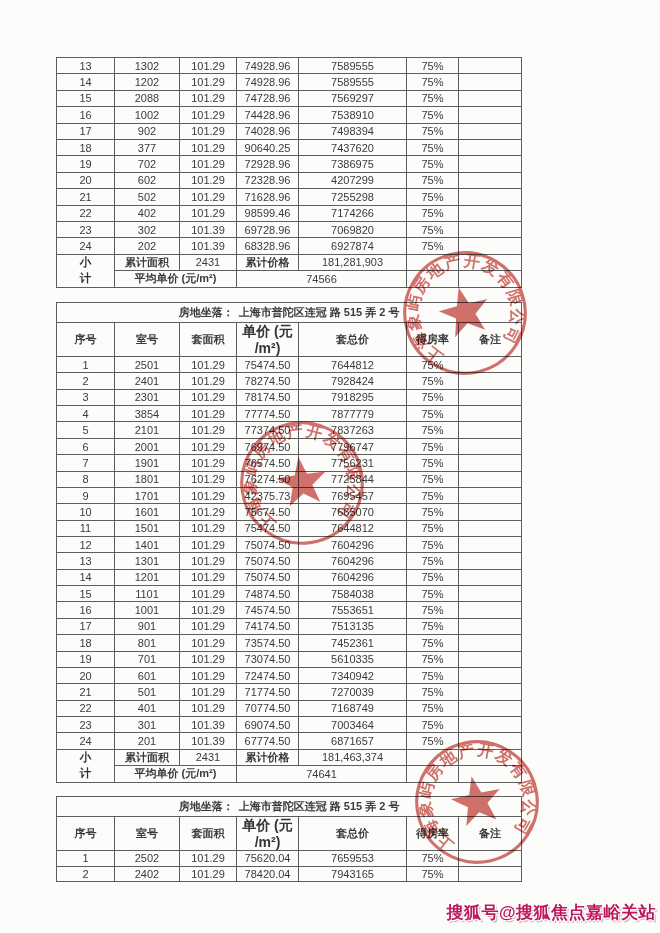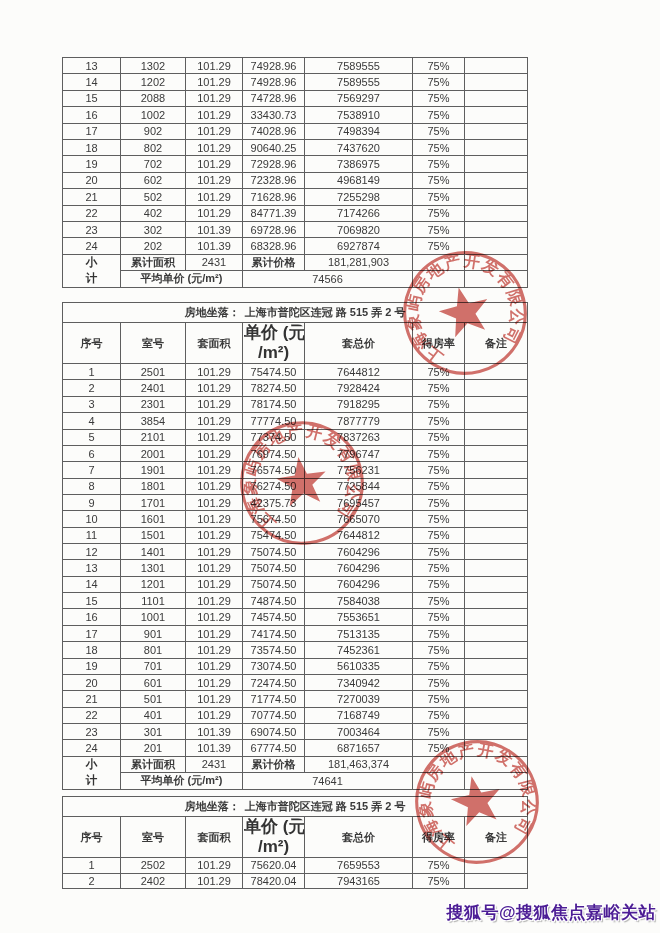--- a/index.html
+++ b/index.html
@@ -1,39 +1,39 @@
 <!DOCTYPE html>
 <html><head>
 <meta charset="utf-8">
 <style>
   html,body{margin:0;padding:0;background:#e8e8e8;}
   .page{position:relative;width:660px;height:933px;margin:0 auto;background:#fcfcfa;
         overflow:hidden;font-family:"Liberation Sans","DejaVu Sans",sans-serif;}
-  .tblwrap{position:absolute;left:62px;}
+  .tblwrap{position:absolute;left:56px;}
   #w0{top:57px;} #w1{top:302px;} #w2{top:796px;}
   table.price{border-collapse:collapse;table-layout:fixed;width:465px;border:1.5px solid #4a4a4a;background:transparent;}
   table.price td{border:1px solid #5e5e5e;text-align:center;vertical-align:middle;
         font-size:11px;color:#3a3a3a;padding:0 1px;overflow:hidden;white-space:nowrap;}
   .t0 .data-row{height:16.4px;} .t1 .data-row{height:16.37px;} .t2 .data-row{height:15.5px;}
   .sec-row{height:20px;} .head-row{height:15px;} .sum-row{height:16.5px;}
-  td.hd{font-weight:bold;font-size:11.5px;color:#333;border-radius:7px;}
+  td.hd{font-weight:bold;font-size:11.5px;color:#333;}
   td.sec-cell{font-weight:bold;font-size:12px;color:#333;}
   .sec-label{font-weight:bold;}
   .sec-addr{font-weight:bold;margin-left:5px;border-bottom:1.2px solid #3a3a3a;padding-bottom:18px;}
-  .unit-hd div{line-height:1.18;font-weight:bold;font-size:17px;color:#333;}
+  .unit-hd div{line-height:1.18;font-weight:bold;font-size:14px;color:#333;}
   td.sub-cell div{line-height:1.35;font-weight:bold;font-size:11.5px;color:#333;}
   
   .seal{position:absolute;color:#c9524b;opacity:.82;mix-blend-mode:multiply;pointer-events:none;}
   .seal .seal-text{font-size:16.5px;font-weight:bold;letter-spacing:1.6px;fill:currentColor;
         font-family:"Liberation Sans","DejaVu Sans",sans-serif;}
   #seal-top{left:397px;top:245px;transform:rotate(-14deg);}
   #seal-mid{left:234px;top:415px;transform:rotate(-8deg);}
   #seal-bot{left:409px;top:734px;transform:rotate(-12deg);}
   
-  .watermark{position:absolute;top:901px;right:4px;font-size:17px;font-weight:bold;color:#4c1d95;
+  .watermark{position:absolute;top:901px;right:4px;font-size:17px;font-weight:bold;color:#be185d;
         letter-spacing:.5px;white-space:nowrap;
         text-shadow:1px 1px 0 #fff,-1px -1px 0 #fff,1px -1px 0 #fff,-1px 1px 0 #fff,2px 2px 1px rgba(90,90,90,.45);}
 </style>
 </head>
 <body>
 
 <div class="page">
 
   <div class="tblwrap" id="w0">
     <table class="price t0">
@@ -71,75 +71,75 @@
             <td>101.29</td>
             <td>74728.96</td>
             <td>7569297</td>
             <td>75%</td>
             <td></td>
           </tr>
           <tr class="data-row">
             <td>16</td>
             <td>1002</td>
             <td>101.29</td>
-            <td>33430.73</td>
+            <td>74428.96</td>
             <td>7538910</td>
             <td>75%</td>
             <td></td>
           </tr>
           <tr class="data-row">
             <td>17</td>
             <td>902</td>
             <td>101.29</td>
             <td>74028.96</td>
             <td>7498394</td>
             <td>75%</td>
             <td></td>
           </tr>
           <tr class="data-row">
             <td>18</td>
-            <td>802</td>
+            <td>377</td>
             <td>101.29</td>
             <td>90640.25</td>
             <td>7437620</td>
             <td>75%</td>
             <td></td>
           </tr>
           <tr class="data-row">
             <td>19</td>
             <td>702</td>
             <td>101.29</td>
             <td>72928.96</td>
             <td>7386975</td>
             <td>75%</td>
             <td></td>
           </tr>
           <tr class="data-row">
             <td>20</td>
             <td>602</td>
             <td>101.29</td>
             <td>72328.96</td>
-            <td>4968149</td>
+            <td>4207299</td>
             <td>75%</td>
             <td></td>
           </tr>
           <tr class="data-row">
             <td>21</td>
             <td>502</td>
             <td>101.29</td>
             <td>71628.96</td>
             <td>7255298</td>
             <td>75%</td>
             <td></td>
           </tr>
           <tr class="data-row">
             <td>22</td>
             <td>402</td>
             <td>101.29</td>
-            <td>84771.39</td>
+            <td>98599.46</td>
             <td>7174266</td>
             <td>75%</td>
             <td></td>
           </tr>
           <tr class="data-row">
             <td>23</td>
             <td>302</td>
             <td>101.39</td>
             <td>69728.96</td>
             <td>7069820</td>

